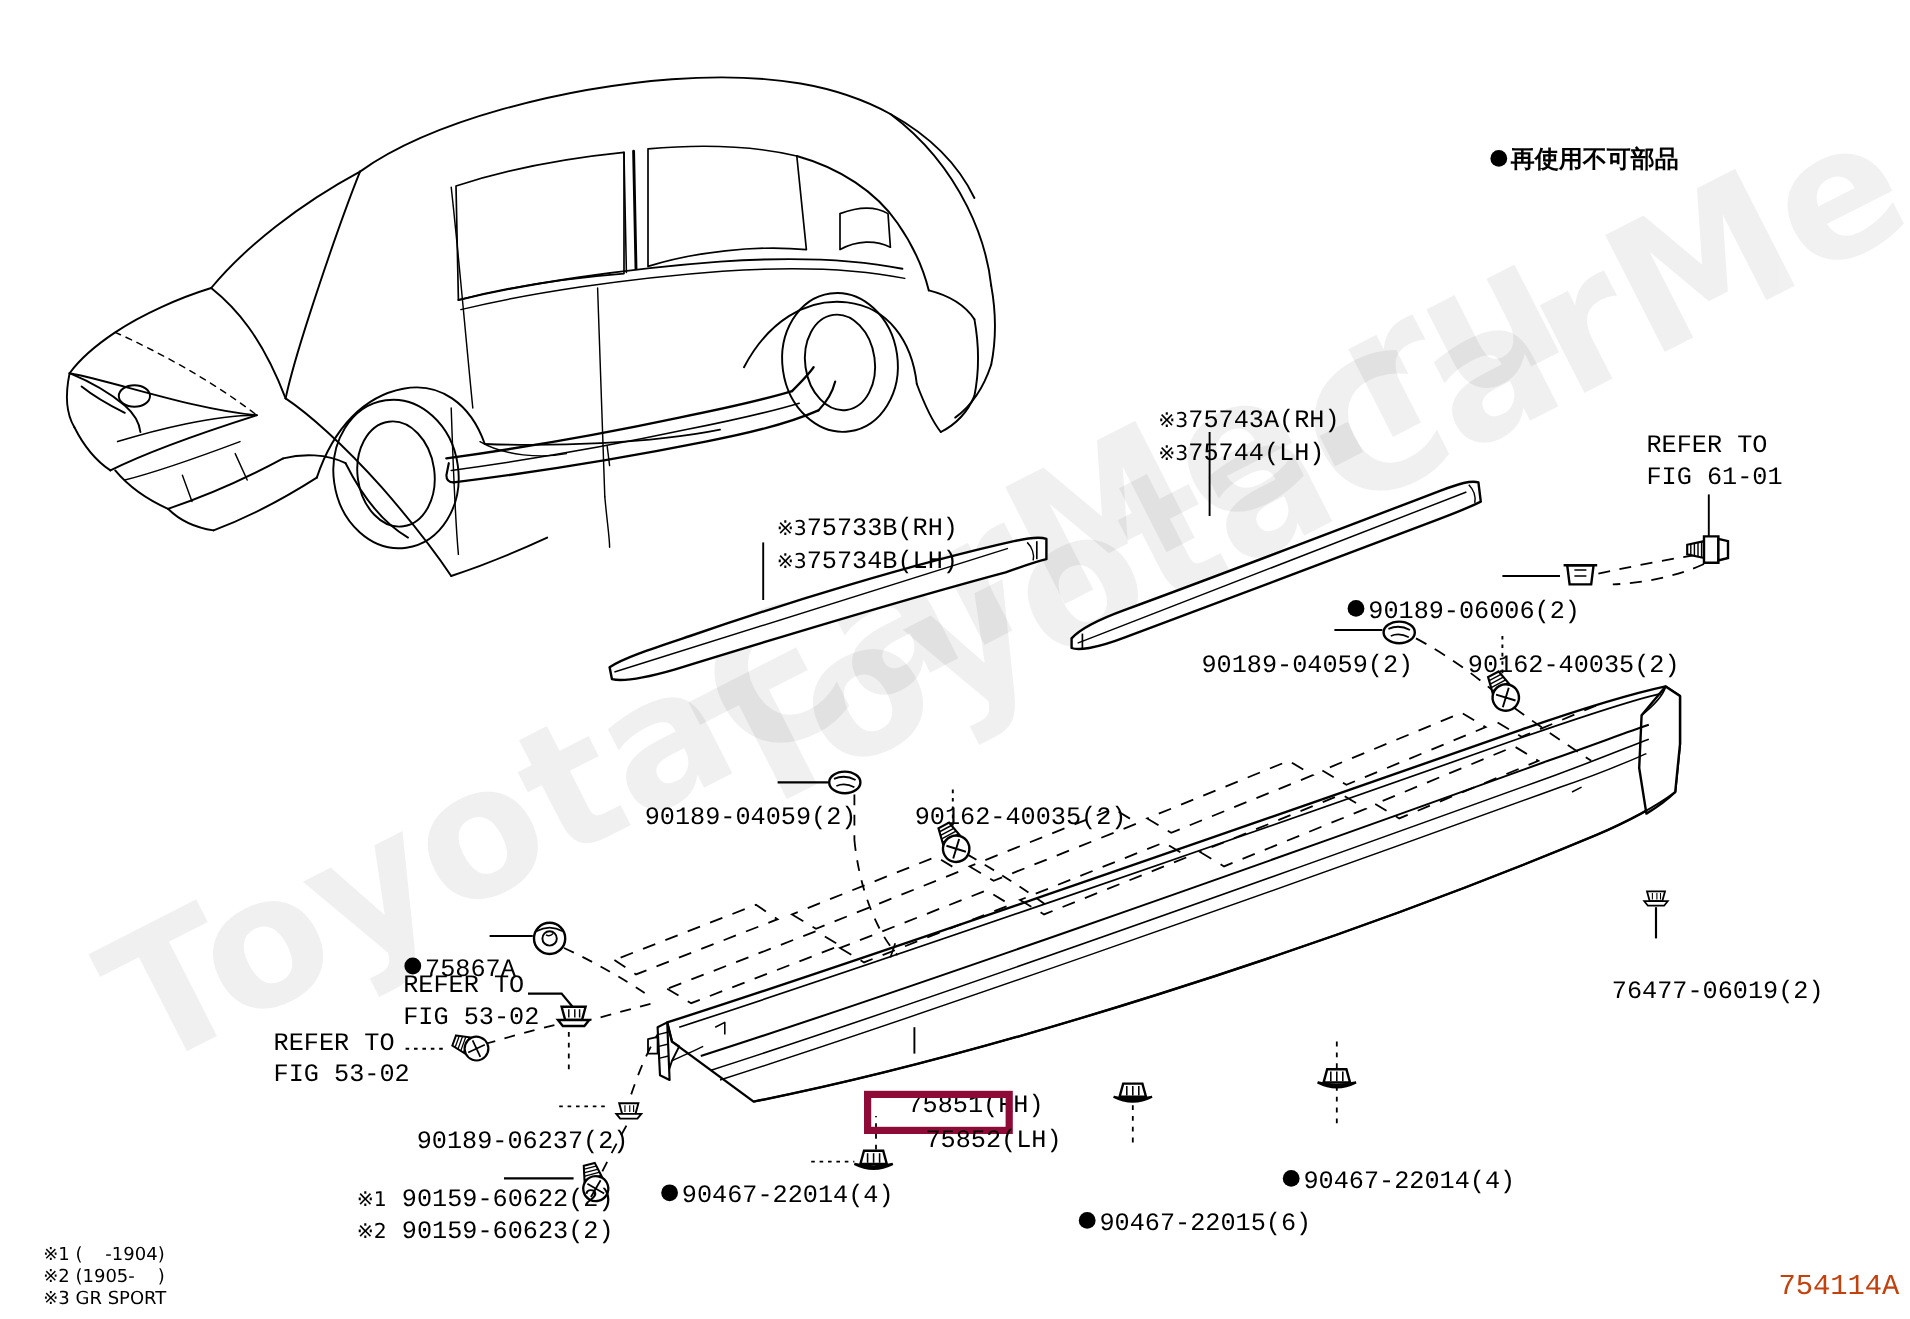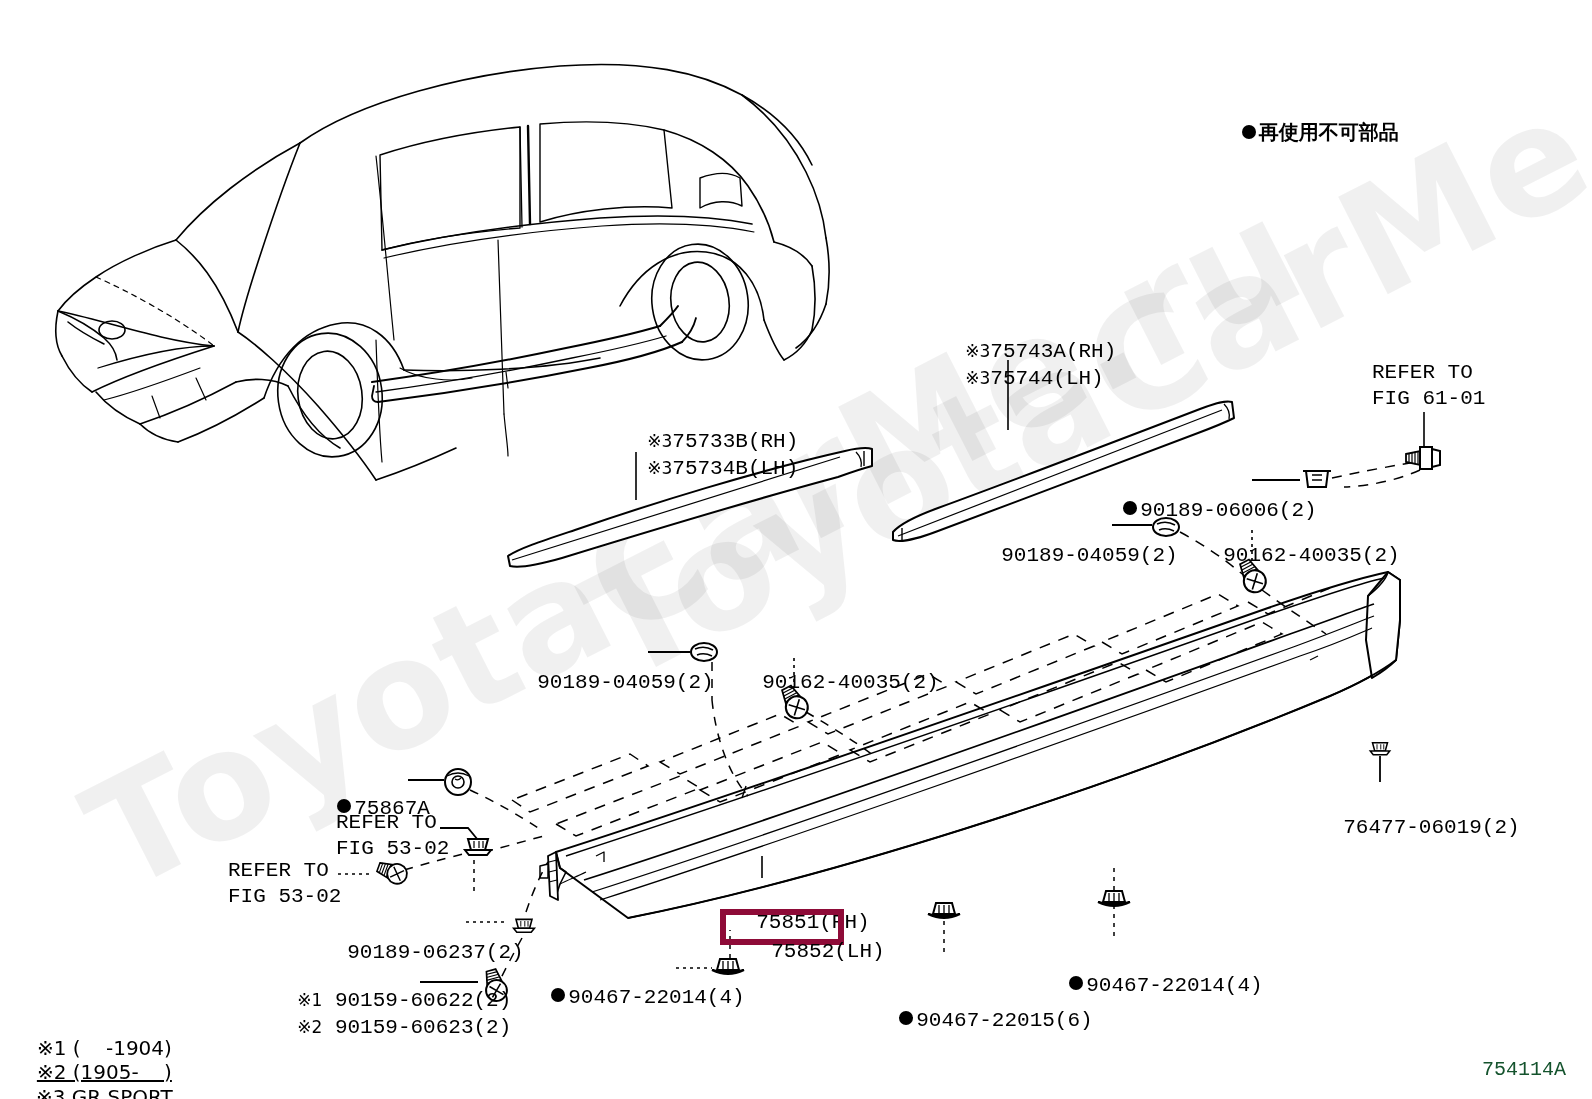--- a/index.html
+++ b/index.html
@@ -3,28 +3,28 @@
 <meta charset="utf-8">
 <style>
   html,body{margin:0;padding:0;background:#fff;}
   body{width:1592px;height:1099px;position:relative;overflow:hidden;
        font-family:"Liberation Mono","DejaVu Sans Mono",monospace;}
   #sheet{position:absolute;inset:0;width:1592px;height:1099px;}
   .lbl{position:absolute;white-space:pre;color:#000;font-family:"Liberation Mono","DejaVu Sans Mono",monospace;
        font-size:21px;letter-spacing:0px;line-height:1.22;}
   .lbl.jp{font-family:"DejaVu Sans","Liberation Sans",sans-serif;font-size:20px;}
   .lbl.sans{font-family:"DejaVu Sans","Liberation Sans",sans-serif;font-size:20px;}
-  .lbl.small{font-size:20px;text-align:center;}
+  .lbl.small{font-size:15px;}
   .bullet{display:inline-block;width:14px;height:14px;border-radius:50%;background:#000;
           vertical-align:middle;margin-right:3px;position:relative;top:-2px;}
   .star{font-family:"DejaVu Sans","Liberation Sans",sans-serif;font-size:17px;}
   #hl{position:absolute;border:6px solid #8e0b38;box-sizing:border-box;}
   .wm{position:absolute;color:#000;opacity:.055;font-family:"DejaVu Sans","Liberation Sans",sans-serif;
       font-weight:700;white-space:nowrap;pointer-events:none;}
-  #figid{position:absolute;font-size:20px;color:#14532d;}
+  #figid{position:absolute;font-size:24px;color:#c2410c;}
 </style>
 </head>
 <body>
 
 <div class="wm" style="left:60px;top:770px;font-size:150px;transform:rotate(-27deg);transform-origin:left top;">ToyotaCarMe.ru</div>
 <div class="wm" style="left:560px;top:560px;font-size:150px;transform:rotate(-27deg);transform-origin:left top;">ToyotaCarMe.ru</div>
 
 <svg id="sheet" viewBox="0 0 1592 1099">
   <defs>
     <g id="clip-push">
@@ -396,17 +396,17 @@
   <div class="lbl" style="position:static;">REFER TO</div>
   <div class="lbl" style="position:static;">FIG 53-02</div>
 </div>
 <div style="position:absolute;left:228px;top:858px;">
   <div class="lbl" style="position:static;">REFER TO</div>
   <div class="lbl" style="position:static;">FIG 53-02</div>
 </div>
 
 <div style="position:absolute;left:36px;top:1036px;">
   <div class="lbl sans small" style="position:static;">※1 (    -1904)</div>
-  <div class="lbl sans small" style="position:static;text-decoration:underline;">※2 (1905-    )</div>
+  <div class="lbl sans small" style="position:static;">※2 (1905-    )</div>
   <div class="lbl sans small" style="position:static;">※3 GR SPORT</div>
 </div>
 
 <div id="figid" class="lbl" style="left:1482px;top:1058px;">754114A</div>
 
 </body></html>

